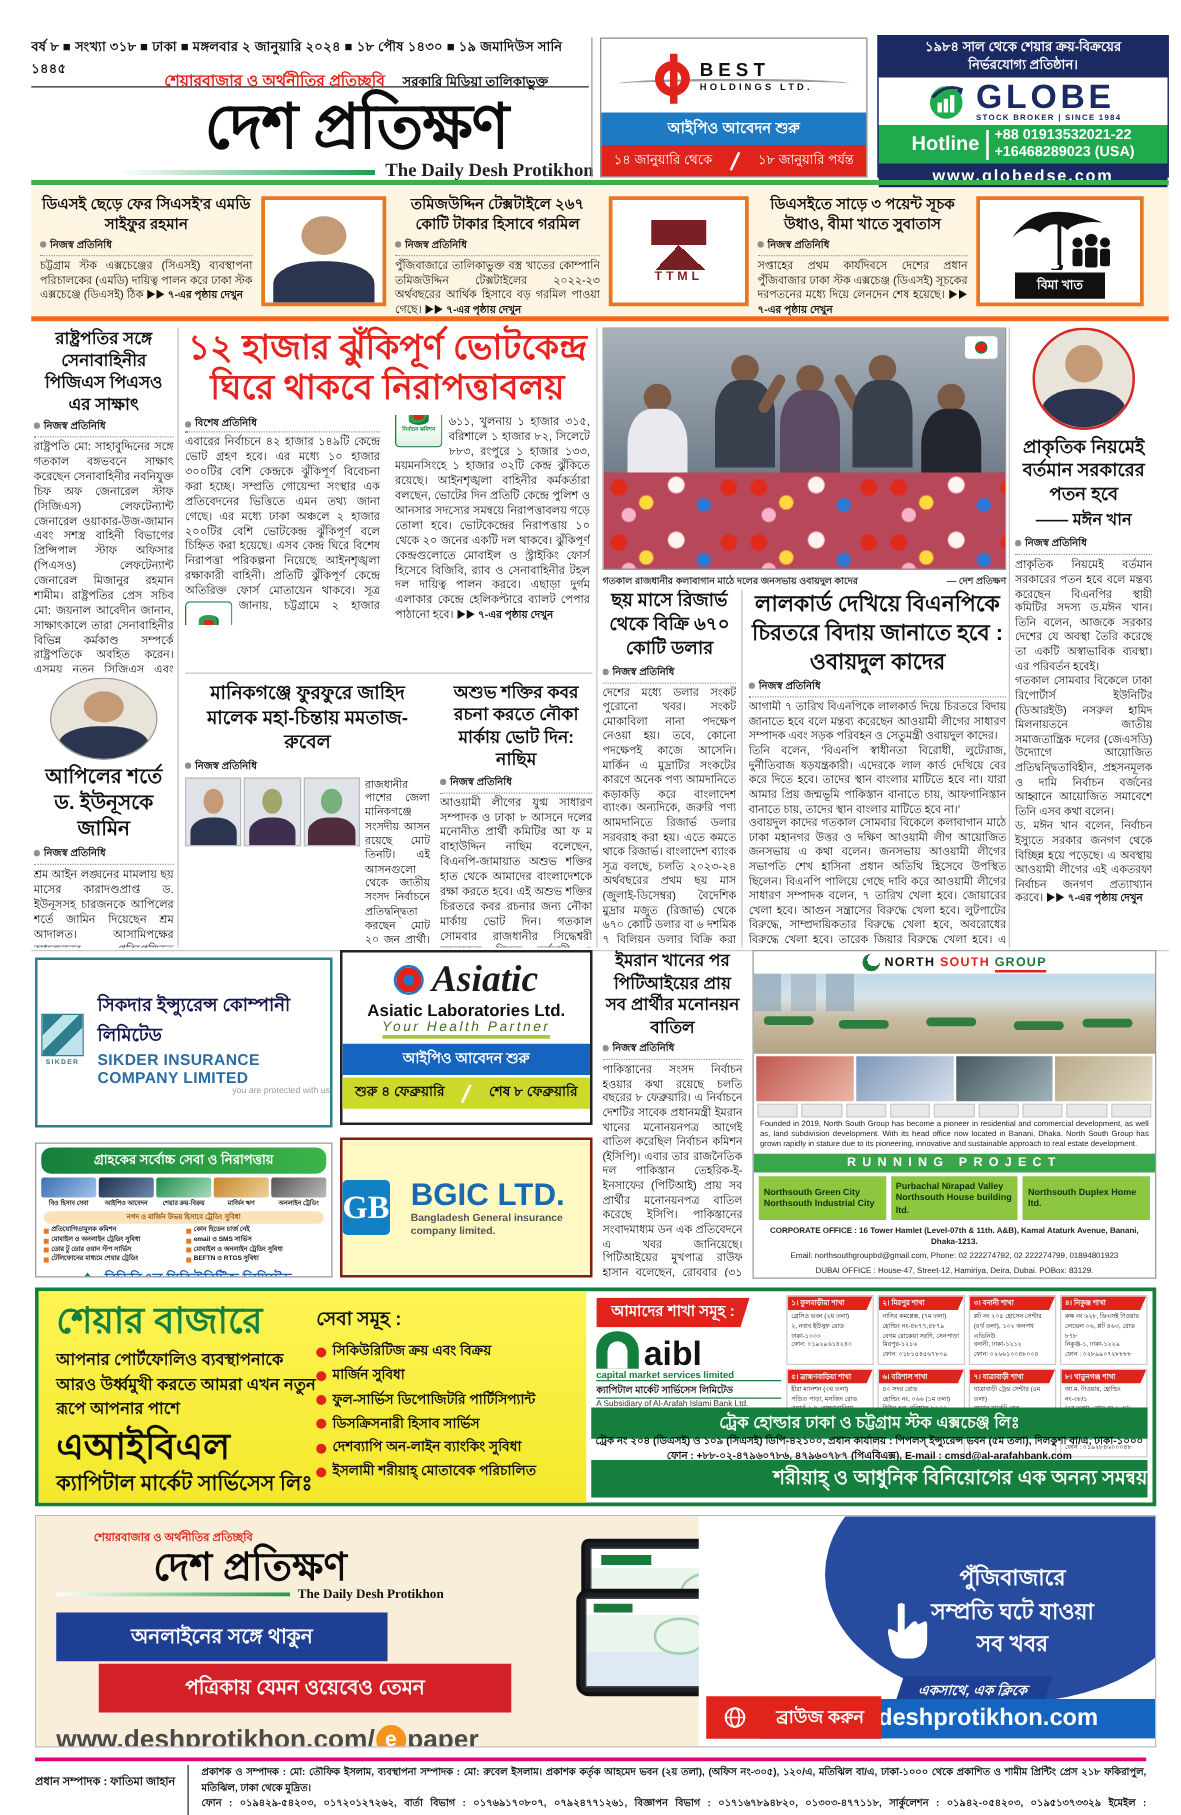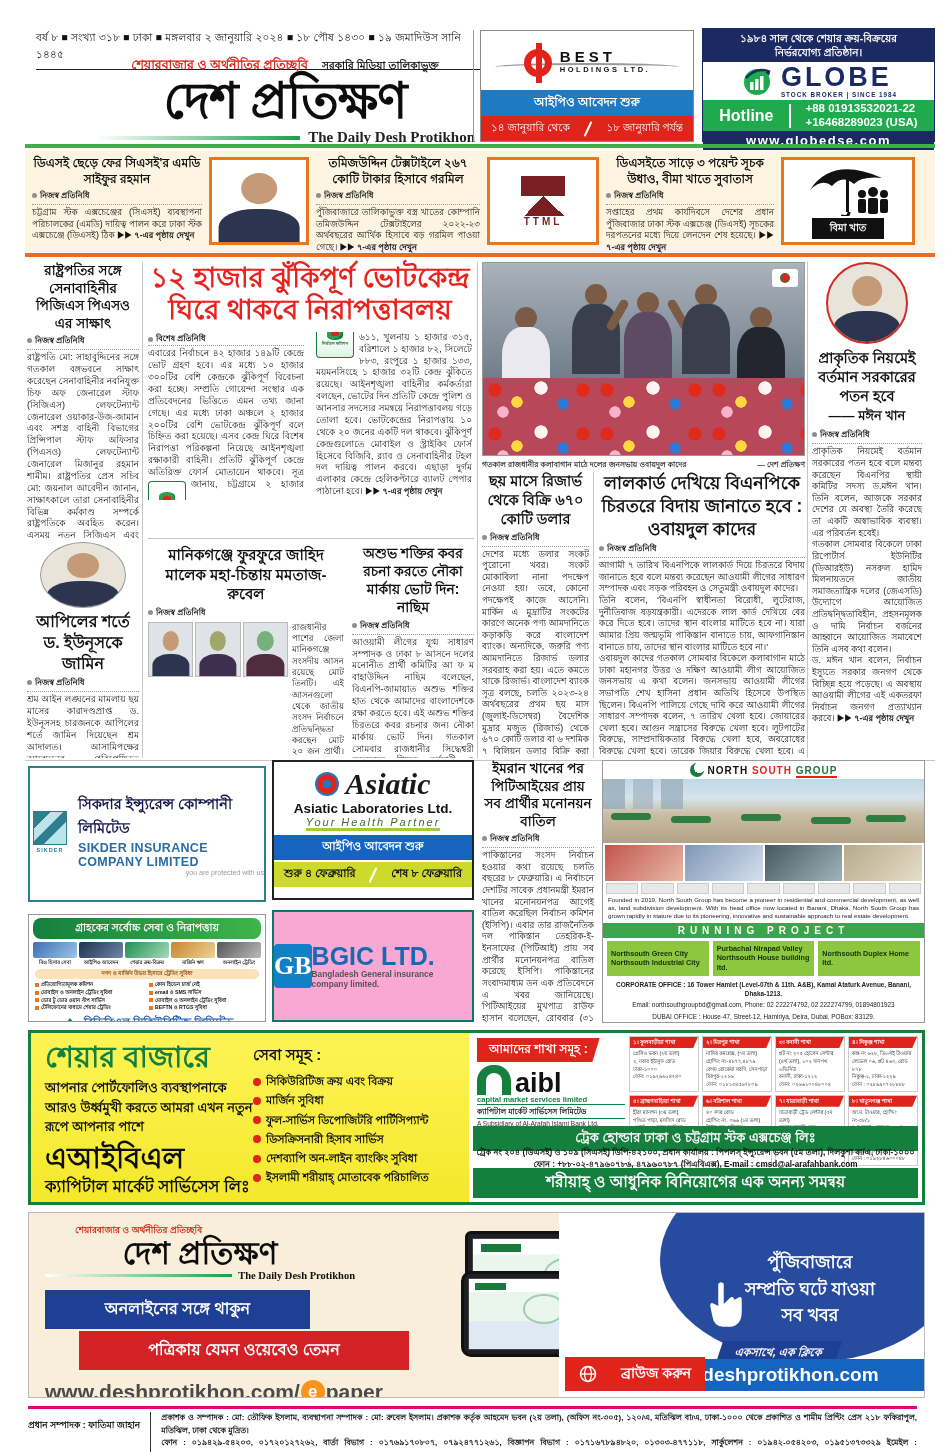--- a/index.html
+++ b/index.html
@@ -1,21 +1,21 @@
 <!DOCTYPE html>
 <html lang="bn"><head>
 <meta charset="utf-8">
 <style>
   *{margin:0;padding:0;box-sizing:border-box}
   body{background:#fff;font-family:"Liberation Sans",sans-serif;color:#111}
   .page{position:relative;width:945px;height:1452px;margin:0 auto;background:#fff;overflow:hidden}
   .abs{position:absolute}
   .pre{white-space:pre-line}
   
-  .dateline{left:36px;top:30px;width:446px;font-size:10.5px;font-weight:normal;border-bottom:1.5px solid #222;padding-bottom:5px;letter-spacing:.2px}
+  .dateline{left:25px;top:30px;width:446px;font-size:10.5px;font-weight:bold;border-bottom:1.5px solid #222;padding-bottom:5px;letter-spacing:.2px}
   .masthead{left:95px;top:56px;width:380px;text-align:center}
   .mh-tagrow{display:flex;justify-content:center;gap:14px;align-items:baseline}
   .mh-tag{color:#e3241d;font-weight:bold;font-size:12.5px}
   .mh-listed{color:#111;font-weight:bold;font-size:10.5px}
   .mh-title{font-size:50px;font-weight:bold;color:#0c0c0c;line-height:1.02;letter-spacing:-1px}
   .mh-subrow{display:flex;align-items:center;gap:8px;margin-top:2px}
   .mh-line{flex:1;height:4px;background:linear-gradient(90deg,#ffffff,#1a9e4b)}
   .mh-sub{font-family:"Liberation Serif",serif;font-weight:bold;font-size:15px;color:#222}
   .topvline{left:473px;top:30px;width:1px;height:112px;background:#9a9a9a}
   
@@ -30,21 +30,21 @@
   .best-swoosh{position:absolute;left:14px;right:14px;top:54%;height:8px;border-top:2px solid #9a9a9a;border-radius:50%}
   .best-blue{background:#1f7ac4;color:#fff;font-weight:bold;font-size:12px;text-align:center;padding:3px 0}
   .best-red{background:#e0241c;color:#fff;font-weight:normal;font-size:10.5px;display:flex;align-items:center;justify-content:space-between;padding:4px 10px}
   .best-slash{width:2px;height:16px;background:#fff;transform:rotate(25deg)}
   .ad-globe{left:702px;top:28px;width:233px;height:114px;background:#1b2a63;display:flex;flex-direction:column;border:1px solid #1b2a63}
   .g-top{color:#fff;font-weight:bold;font-size:10.5px;text-align:center;padding:3px 2px;line-height:1.3}
   .g-mid{background:#fff;display:flex;align-items:center;justify-content:center;gap:7px;padding:2px 0}
   .g-brandcol{text-align:left}
   .g-brand{color:#1b2a63;font-size:27px;font-weight:bold;letter-spacing:3px;line-height:1}
   .g-sub{color:#1b2a63;font-size:6.3px;font-weight:bold;letter-spacing:1px}
-  .g-hot{background:#1faa4e;display:flex;align-items:center;justify-content:center;gap:15px;padding:2px 4px}
+  .g-hot{background:#1faa4e;display:flex;align-items:center;justify-content:center;gap:5px;padding:2px 4px}
   .g-hotlabel{color:#fff;font-weight:bold;font-size:16px}
   .g-hotdiv{width:2px;height:24px;background:#fff}
   .g-phones{color:#fff;font-weight:bold;font-size:11.5px;line-height:1.15;text-align:left}
   .g-web{background:#1b2a63;color:#fff;font-weight:bold;font-size:13px;text-align:center;letter-spacing:1.5px;padding:2px 0}
   
   .rule-green{left:25px;top:144px;width:910px;height:4px;background:#3faf49}
   .briefs{left:25px;top:150px;width:910px;height:102px;background:#fdf5e1;display:flex;gap:7px;padding:6px 7px}
   .brief{display:flex;flex-direction:column}
   .brief-t{font-size:12px;font-weight:bold;text-align:center;line-height:1.3}
   .byline{font-size:8px;font-weight:bold;display:flex;align-items:center;gap:3px;margin:2px 0 1px}
@@ -121,21 +121,21 @@
   .bdbl-bar{height:4px;background:linear-gradient(90deg,#e0241c 33%,#157f3d 33% 66%,#1f5fae 66%)}
   .ad-asiatic{left:272px;top:760px;width:202px;height:140px;border:2px solid #222;background:#fff;display:flex;flex-direction:column;padding:5px 6px 0}
   .as-row{display:flex;align-items:center;justify-content:center;gap:6px}
   .as-circle{width:24px;height:24px;border-radius:50%;background:radial-gradient(circle,#1f7ac4 30%,#e0241c 31%);border:2px solid #1f7ac4;flex:none}
   .as-brand{font-size:30px;font-style:italic;font-weight:bold;color:#1a1a1a;font-family:"Liberation Serif",serif}
   .as-co{font-size:13.5px;font-weight:bold;text-align:center}
   .as-tag{font-size:11px;font-style:italic;color:#3f6d22;text-align:center;border-bottom:3px solid #a6c93d;display:block;width:fit-content;margin:0 auto 4px;letter-spacing:2px}
   .as-blue{background:#1565c0;color:#fff;font-weight:bold;font-size:11.5px;text-align:center;padding:3px 0;margin:0 -6px}
   .as-yg{background:#cdda2b;display:flex;align-items:center;justify-content:space-between;font-weight:bold;font-size:11px;padding:3px 10px;margin:2px -6px 0}
   .as-slash{width:2px;height:16px;background:#fff;transform:rotate(25deg)}
-  .ad-bgic{left:272px;top:910px;width:202px;height:112px;border:2px solid #0f766e;background:#f9a8d4;display:flex;align-items:center;justify-content:center;gap:0}
+  .ad-bgic{left:272px;top:910px;width:202px;height:112px;border:2px solid #7f1d1d;background:#fef9c3;display:flex;align-items:center;justify-content:center;gap:17px}
   .bgic-sq{width:44px;height:44px;background:#1180c4;border-radius:4px;color:#fff;font-size:26px;font-weight:bold;display:flex;align-items:center;justify-content:center;font-family:"Liberation Serif",serif}
   .bgic-name{font-size:25px;font-weight:bold;color:#1669b2;line-height:1}
   .bgic-sub{font-size:8.3px;font-weight:bold;color:#555}
   
   .ad-nsg{left:602px;top:760px;width:323px;height:263px;border:1px solid #999;background:#fff;display:flex;flex-direction:column;overflow:hidden}
   .nsg-top{display:flex;align-items:center;justify-content:center;gap:4px;padding:2px}
   .nsg-cres{width:14px;height:14px;border-radius:50%;background:radial-gradient(circle at 65% 35%,#fff 40%,#1a7a3c 41%)}
   .nsg-brand{font-size:10px;font-weight:bold;letter-spacing:1px}
   .nsg-brand .s{color:#e0241c}.nsg-brand .g{color:#1a7a3c;border-bottom:2px solid #e0241c}
   .nsg-photo{height:92px;background:linear-gradient(180deg,#bfd9e8 0%,#d7e3ea 30%,#c9bda4 55%,#b3a285 100%);position:relative}
@@ -175,21 +175,21 @@
   .aibl-word{font-size:27px;font-weight:bold;color:#111;line-height:.9}
   .aibl-lsub{font-size:7.6px;font-weight:bold;color:#157f3d;border-bottom:1px solid #157f3d}
   .aibl-lbn{font-size:7.6px;font-weight:bold;color:#111;border-bottom:1px solid #157f3d}
   .aibl-ltag{font-size:6.6px;color:#333;margin-top:1px}
   .branches{position:absolute;left:160px;top:3px;right:4px;display:grid;grid-template-columns:repeat(4,1fr);gap:3px}
   .bc{border:1px solid #ccc;background:#fff}
   .bc-h{background:#e0241c;color:#fff;font-size:5.6px;font-weight:bold;padding:1px 3px;clip-path:polygon(0 0,100% 0,93% 100%,0 100%)}
   .bc-b{font-size:5px;line-height:1.55;padding:2px 3px;white-space:pre-line}
   .trek{position:absolute;left:4px;right:4px;top:93px;background:#157f3d;color:#fff;font-weight:bold;font-size:13px;text-align:center;padding:2px 0}
   .trekinfo{position:absolute;left:4px;right:4px;top:114px;font-size:8.2px;font-weight:bold;text-align:center;line-height:1.5;color:#111}
-  .slogan{position:absolute;left:4px;right:4px;bottom:4px;background:#157f3d;color:#fff;font-weight:bold;font-size:15.5px;text-align:center;padding:2px 16px}
+  .slogan{position:absolute;left:4px;right:4px;bottom:4px;background:#157f3d;color:#fff;font-weight:bold;font-size:15.5px;text-align:right;padding:2px 0}
   
   .promo{left:28px;top:1212px;width:897px;height:186px;border:1px solid #bbb;display:flex;overflow:hidden}
   .promo-left{width:530px;background:#f8eed9;padding:10px 16px;position:relative}
   .pm-tag{color:#e3241d;font-weight:bold;font-size:9px;margin-left:30px}
   .pm-title{font-size:31px;font-weight:bold;color:#0c0c0c;line-height:1;width:310px;text-align:center}
   .pm-subrow{display:flex;align-items:center;gap:6px;width:310px;margin-top:1px}
   .pm-line{flex:1;height:3px;background:linear-gradient(90deg,#fff,#1a9e4b)}
   .pm-sub{font-family:"Liberation Serif",serif;font-weight:bold;font-size:10.5px}
   .pm-blue{width:265px;background:#1e3f94;color:#fff;font-weight:bold;font-size:16px;text-align:center;padding:6px 0;margin-top:9px}
   .pm-red{width:330px;background:#d42027;color:#fff;font-weight:bold;font-size:16px;text-align:center;padding:6px 0;margin:2px 0 0 34px}

